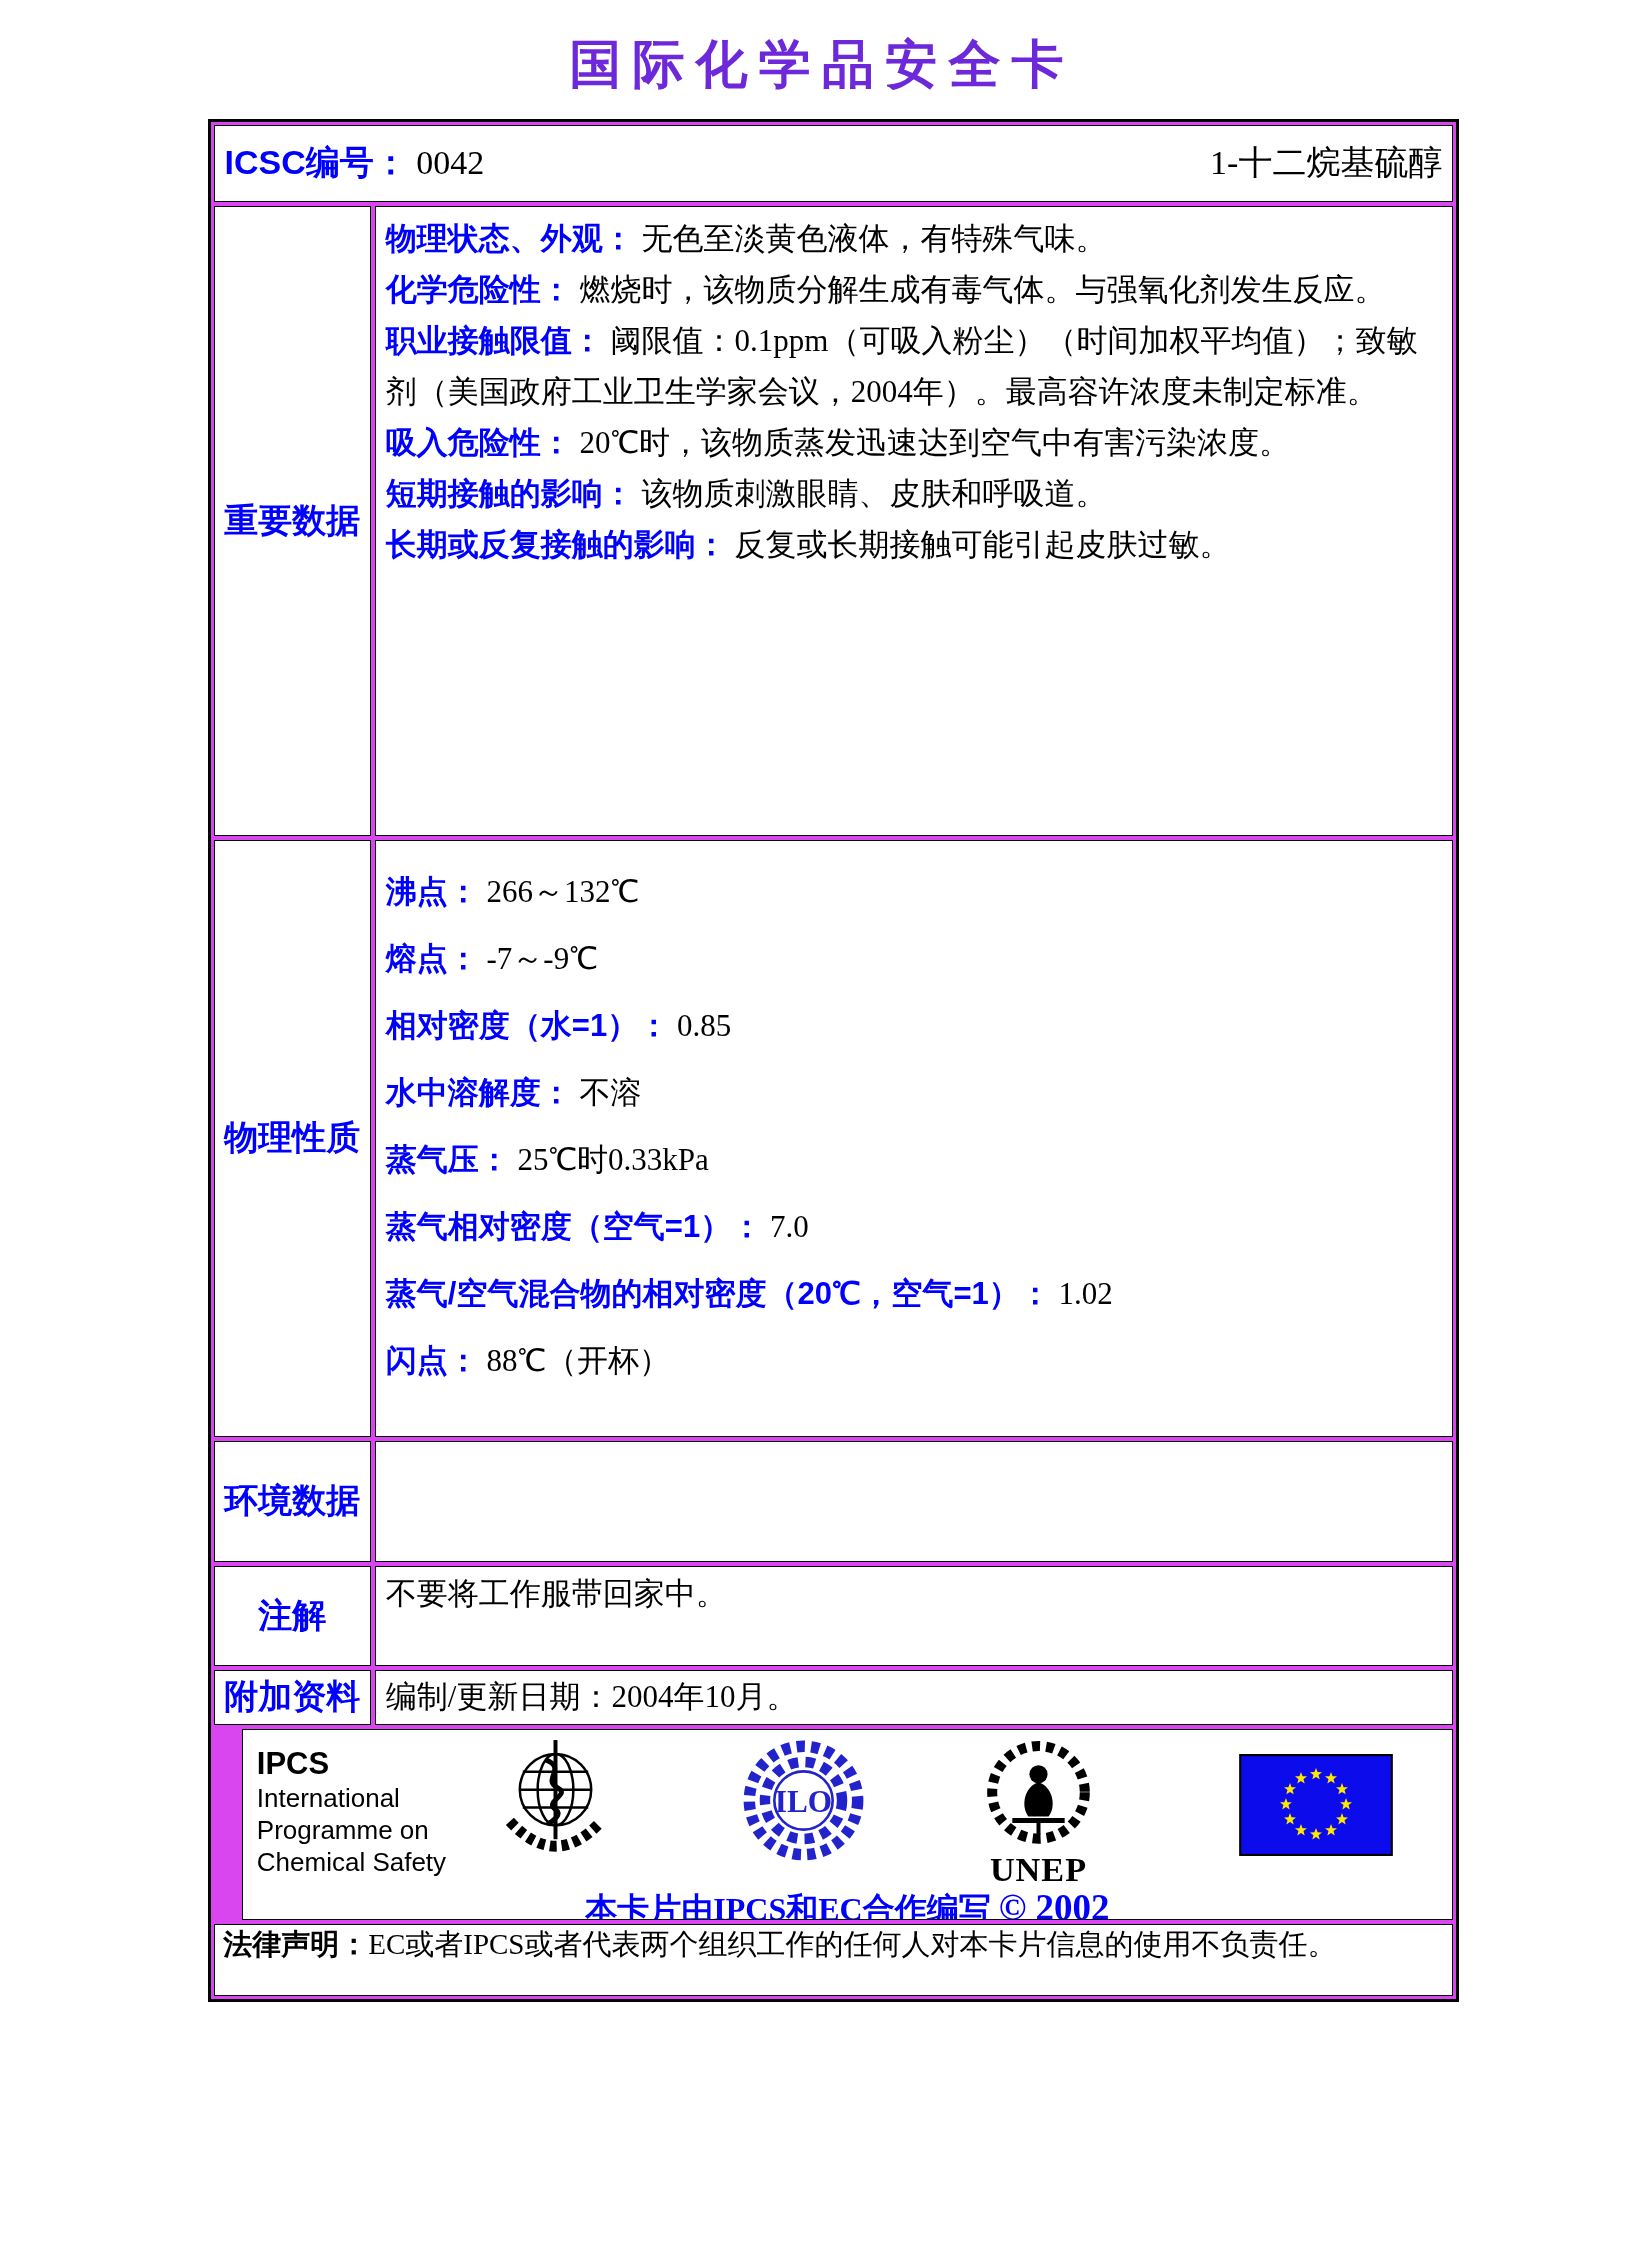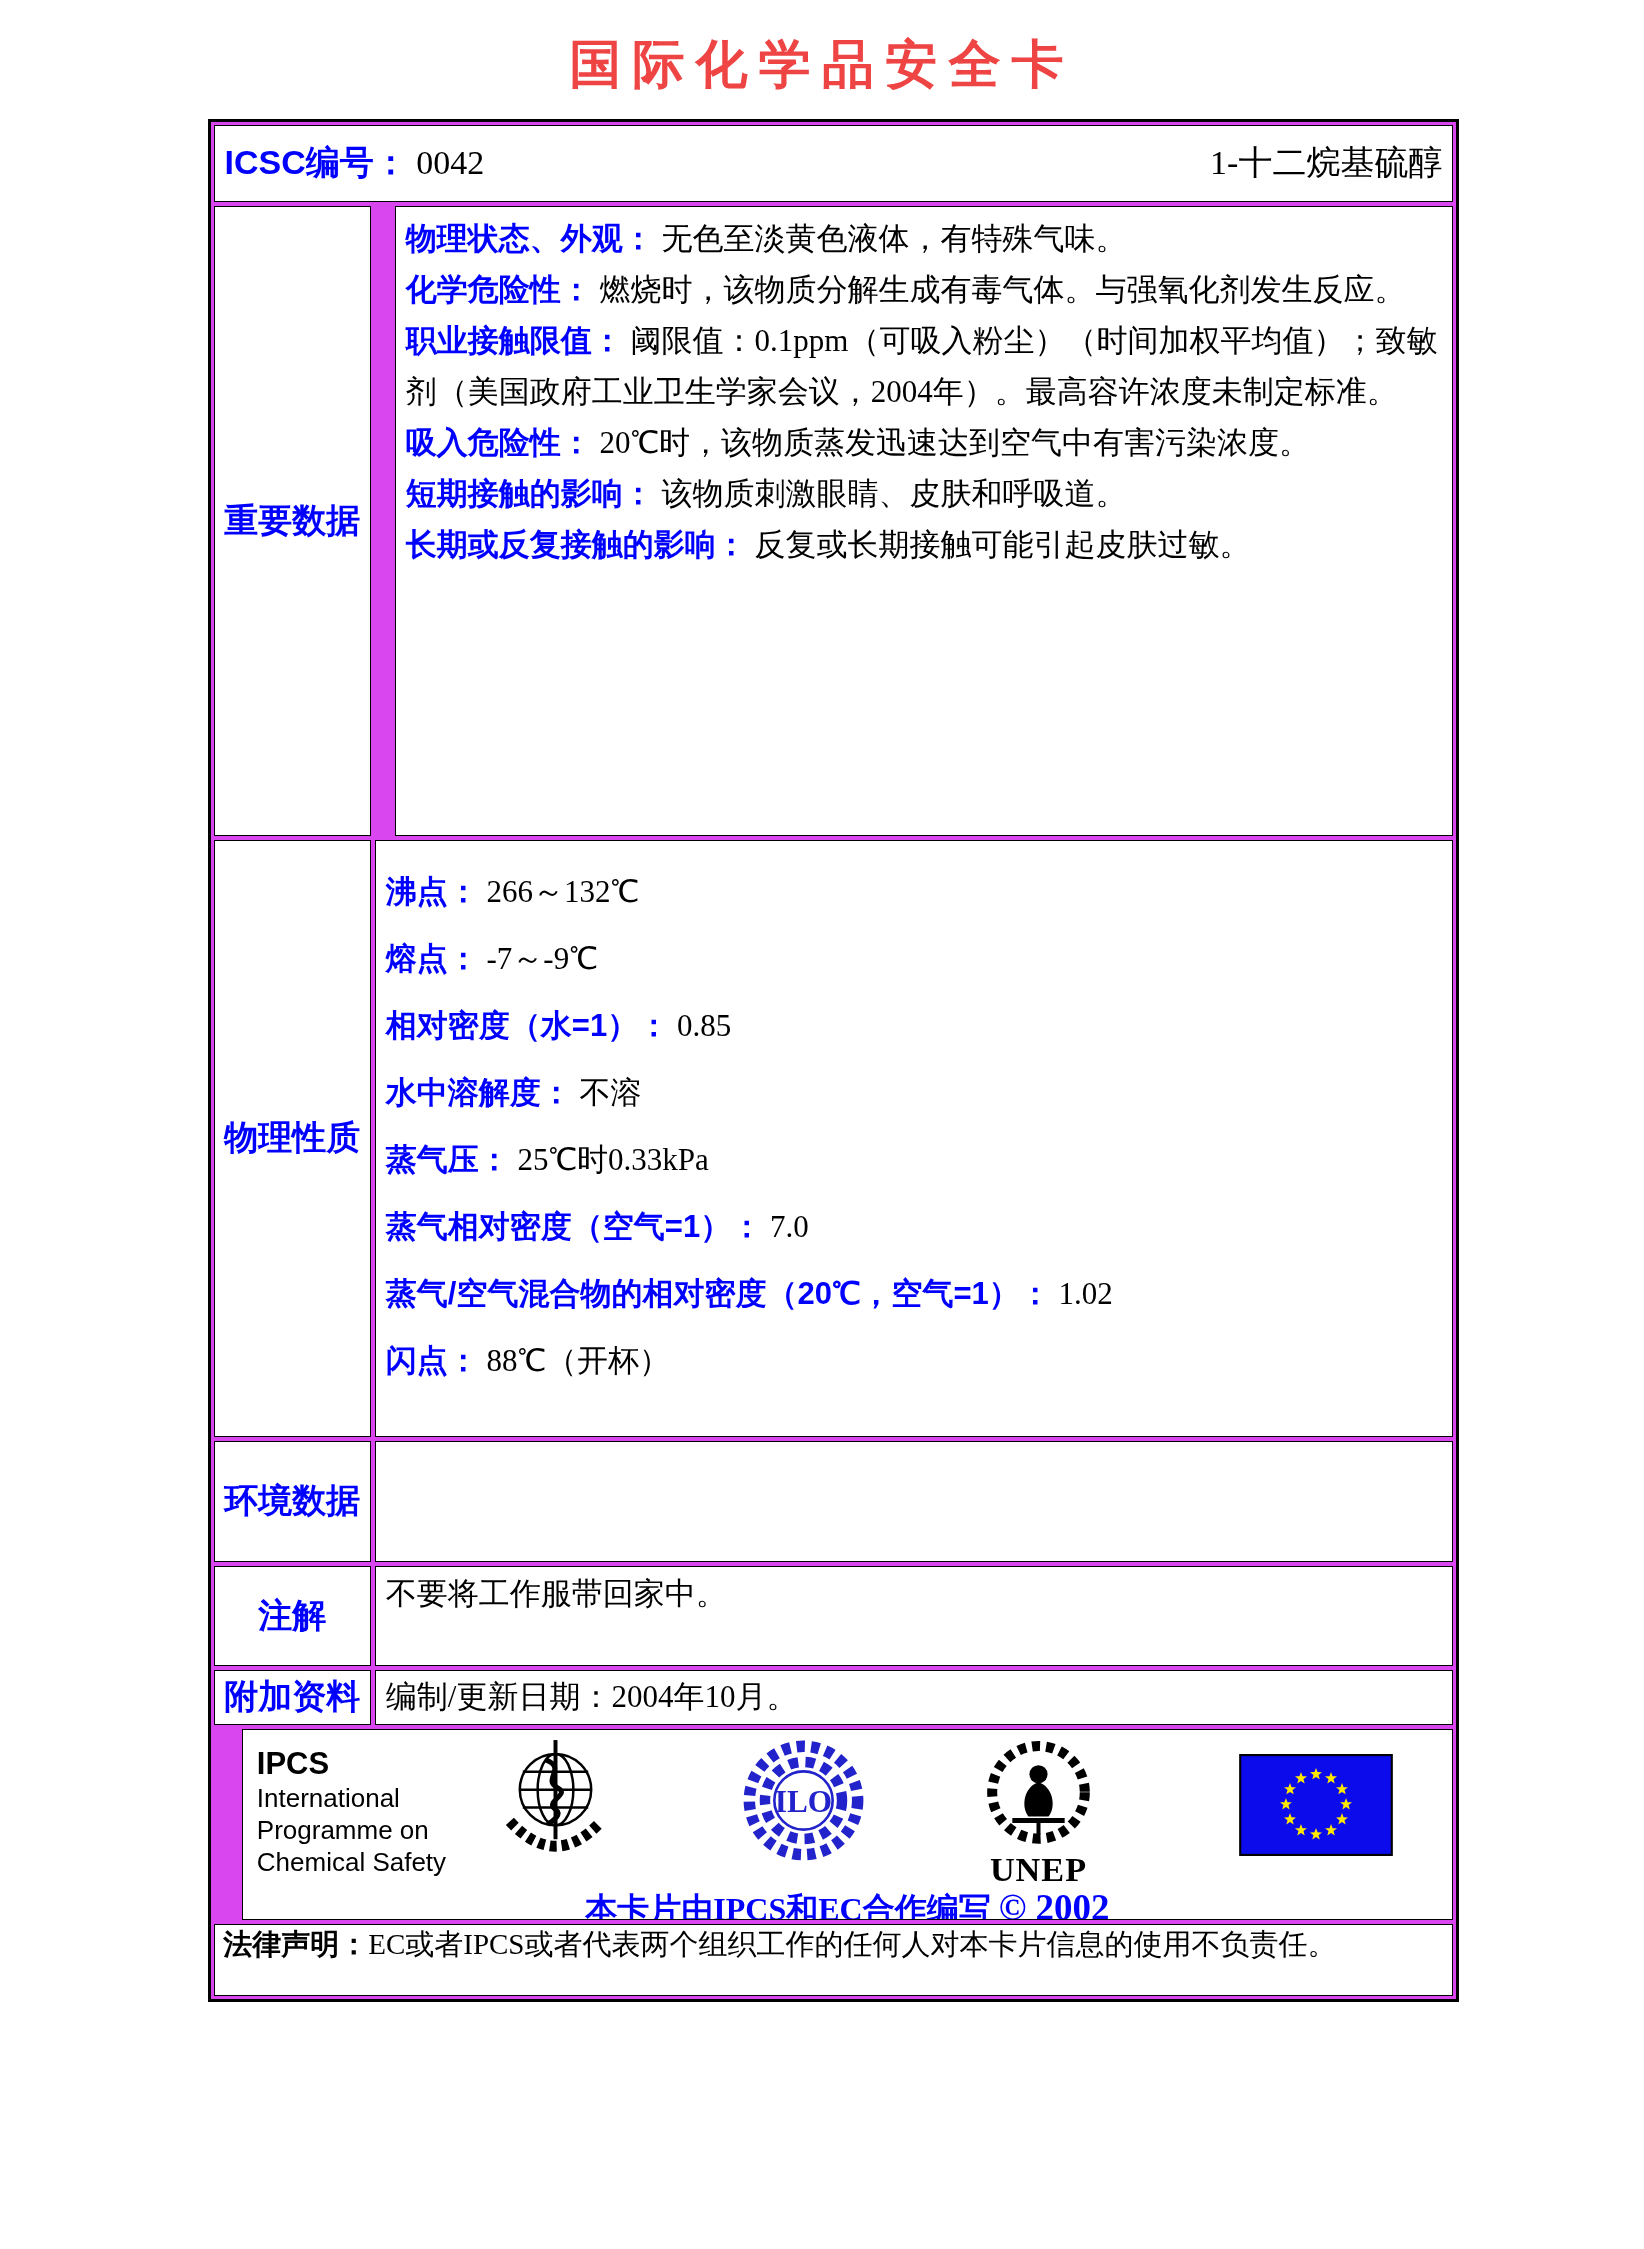--- a/index.html
+++ b/index.html
@@ -13,21 +13,21 @@
     position: relative;
     font-family: "Liberation Serif", serif;
     color: #000;
   }
   .page-title {
     margin: 29.5px 0 0 0;
     text-align: center;
     font-size: 52px;
     font-weight: bold;
     letter-spacing: 11.2px;
-    color: #ef4444;
+    color: #6d28d9;
     font-family: "DejaVu Serif", serif;
   }
   .card {
     margin: 19.7px 0 0 208px;
     width: 1251px;
     box-sizing: border-box;
     border: 3.5px solid #000;
     padding: 2.8px;
     display: flex;
     flex-direction: column;
@@ -82,21 +82,20 @@
   .inline-text {
     color: #000;
     font-family: "Liberation Serif", serif;
   }
   .chem-name { font-size: 34px; white-space: nowrap; }
 
   .important-content {
     padding: 5.6px 9.8px;
     font-size: 31px;
     line-height: 51px;
-    margin-left: 20px;
   }
   .data-line { margin: 0; }
 
   .physical-content {
     padding: 17px 9.8px 0 9.8px;
     font-size: 31px;
   }
   .phys-line { margin: 0; line-height: 67px; white-space: nowrap; }
 
   .notes-content { padding: 5.6px 9.8px; font-size: 31px; }

